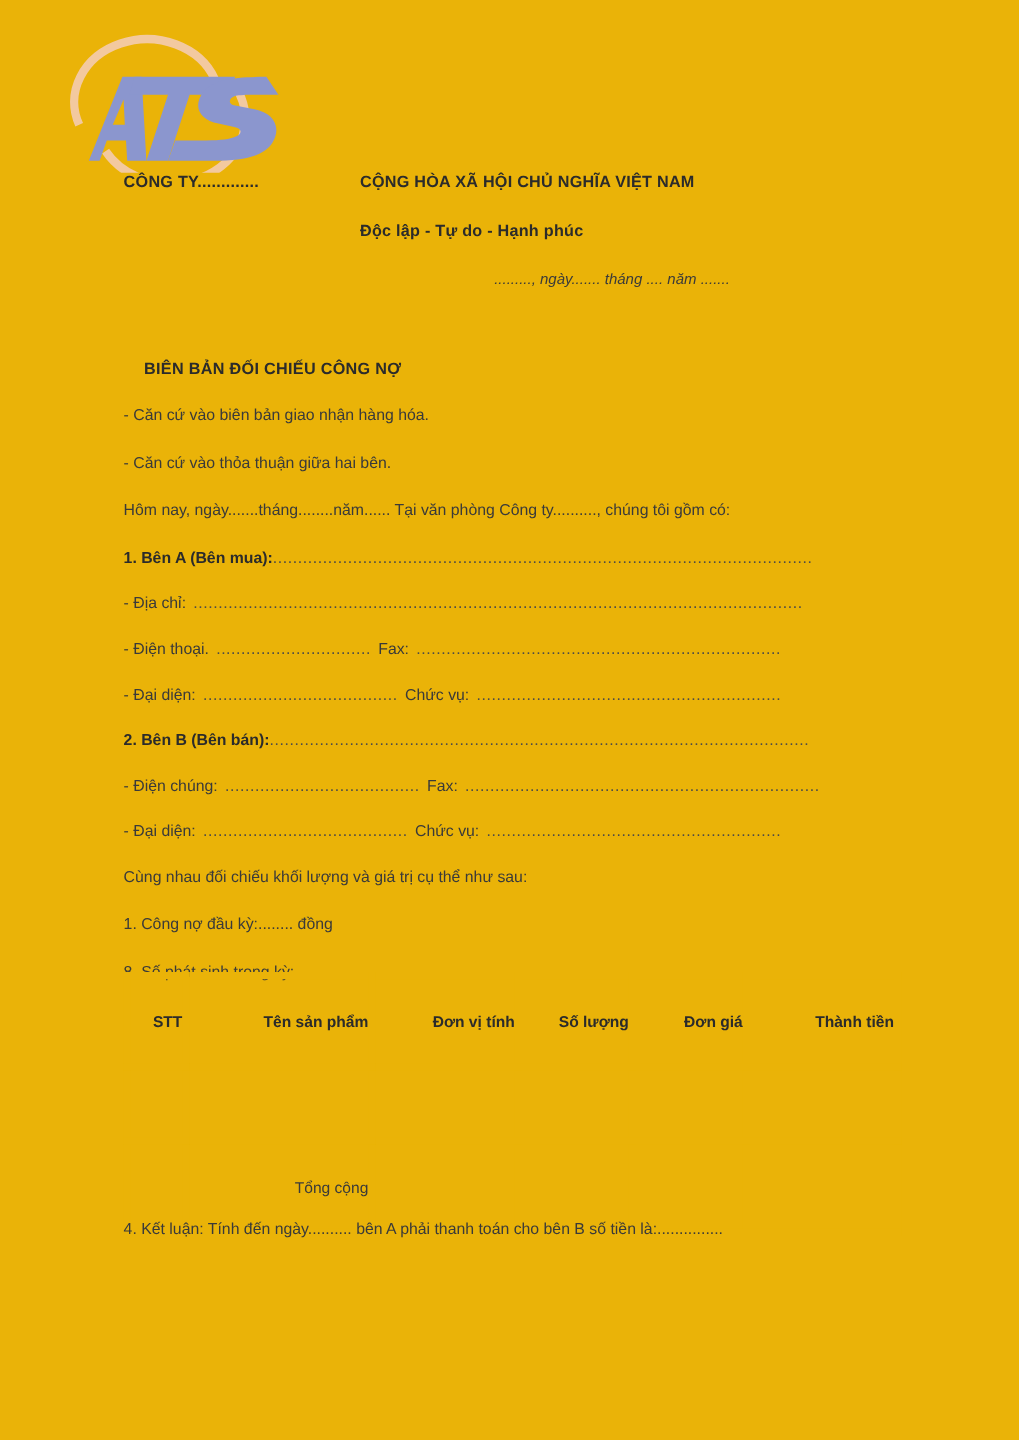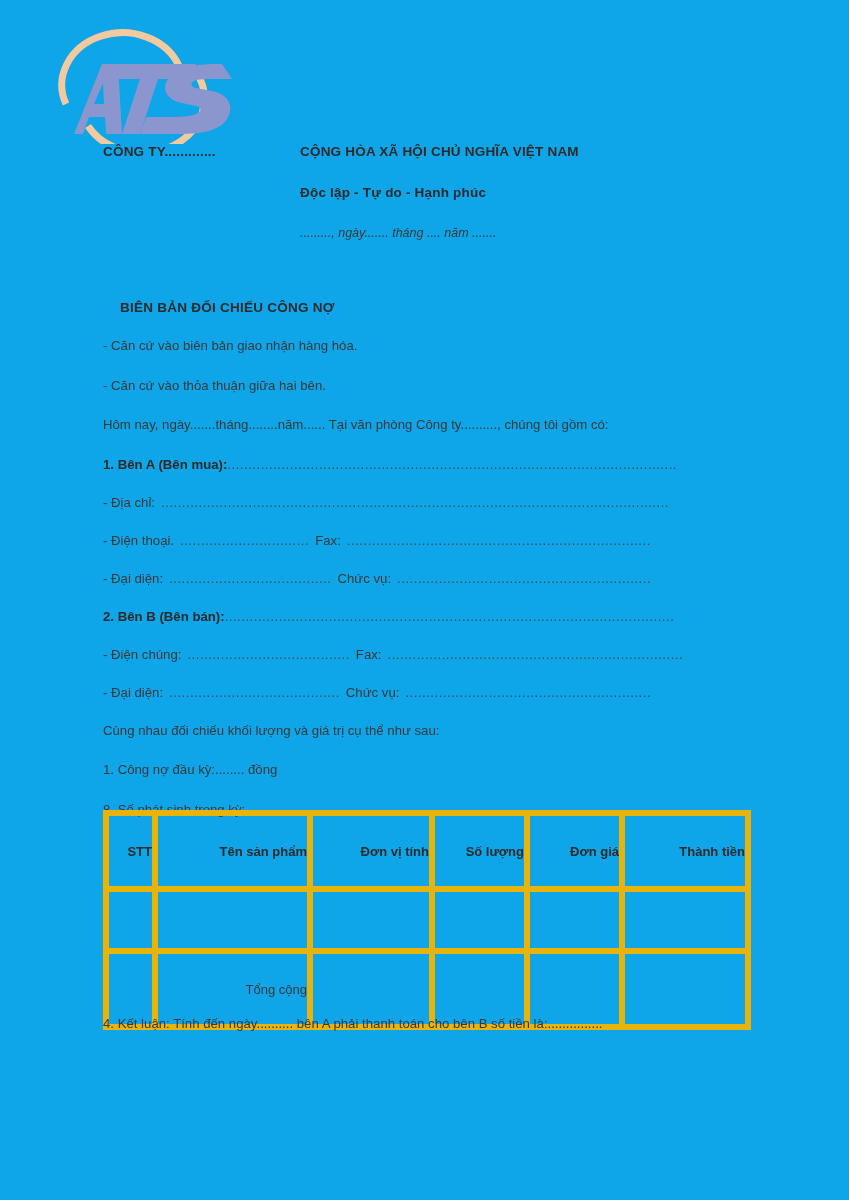--- a/index.html
+++ b/index.html
@@ -12,21 +12,21 @@
     height: 1200px;
     position: relative;
     font-family: "Liberation Sans", sans-serif;
     color: #333333;
     overflow: hidden;
   }
 
   .page {
     position: absolute;
     inset: 0;
-    background: #0ea5e9;
+    background: #eab308;
   }
 
   
   .logo-wrap {
     position: absolute;
     left: 36px;
     top: 26px;
     width: 200px;
     height: 118px;
   }
@@ -63,20 +63,21 @@
     letter-spacing: .2px;
     color: #2b2b2b;
     white-space: nowrap;
   }
   .hdr-date {
     margin-top: 26px;
     font-size: 12.5px;
     font-style: italic;
     color: #3a3a3a;
     white-space: nowrap;
+    text-align: center;
   }
 
   
   .body-area {
     position: absolute;
     left: 103px;
     top: 300px;
     width: 642px;
   }
   .doc-title {

